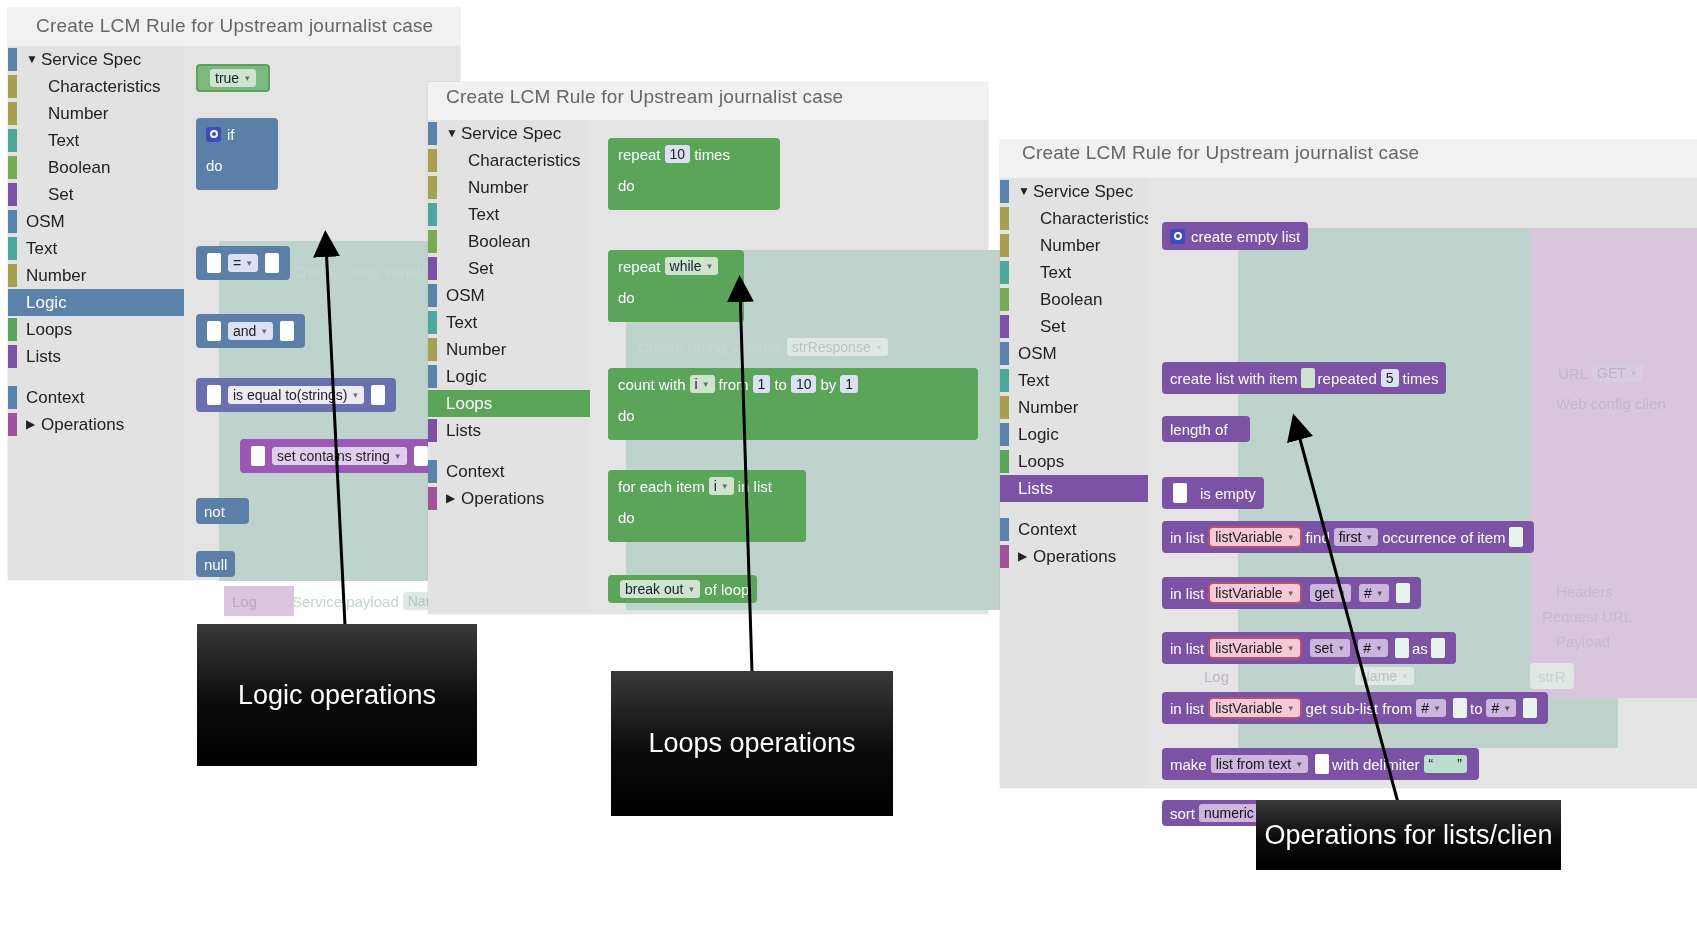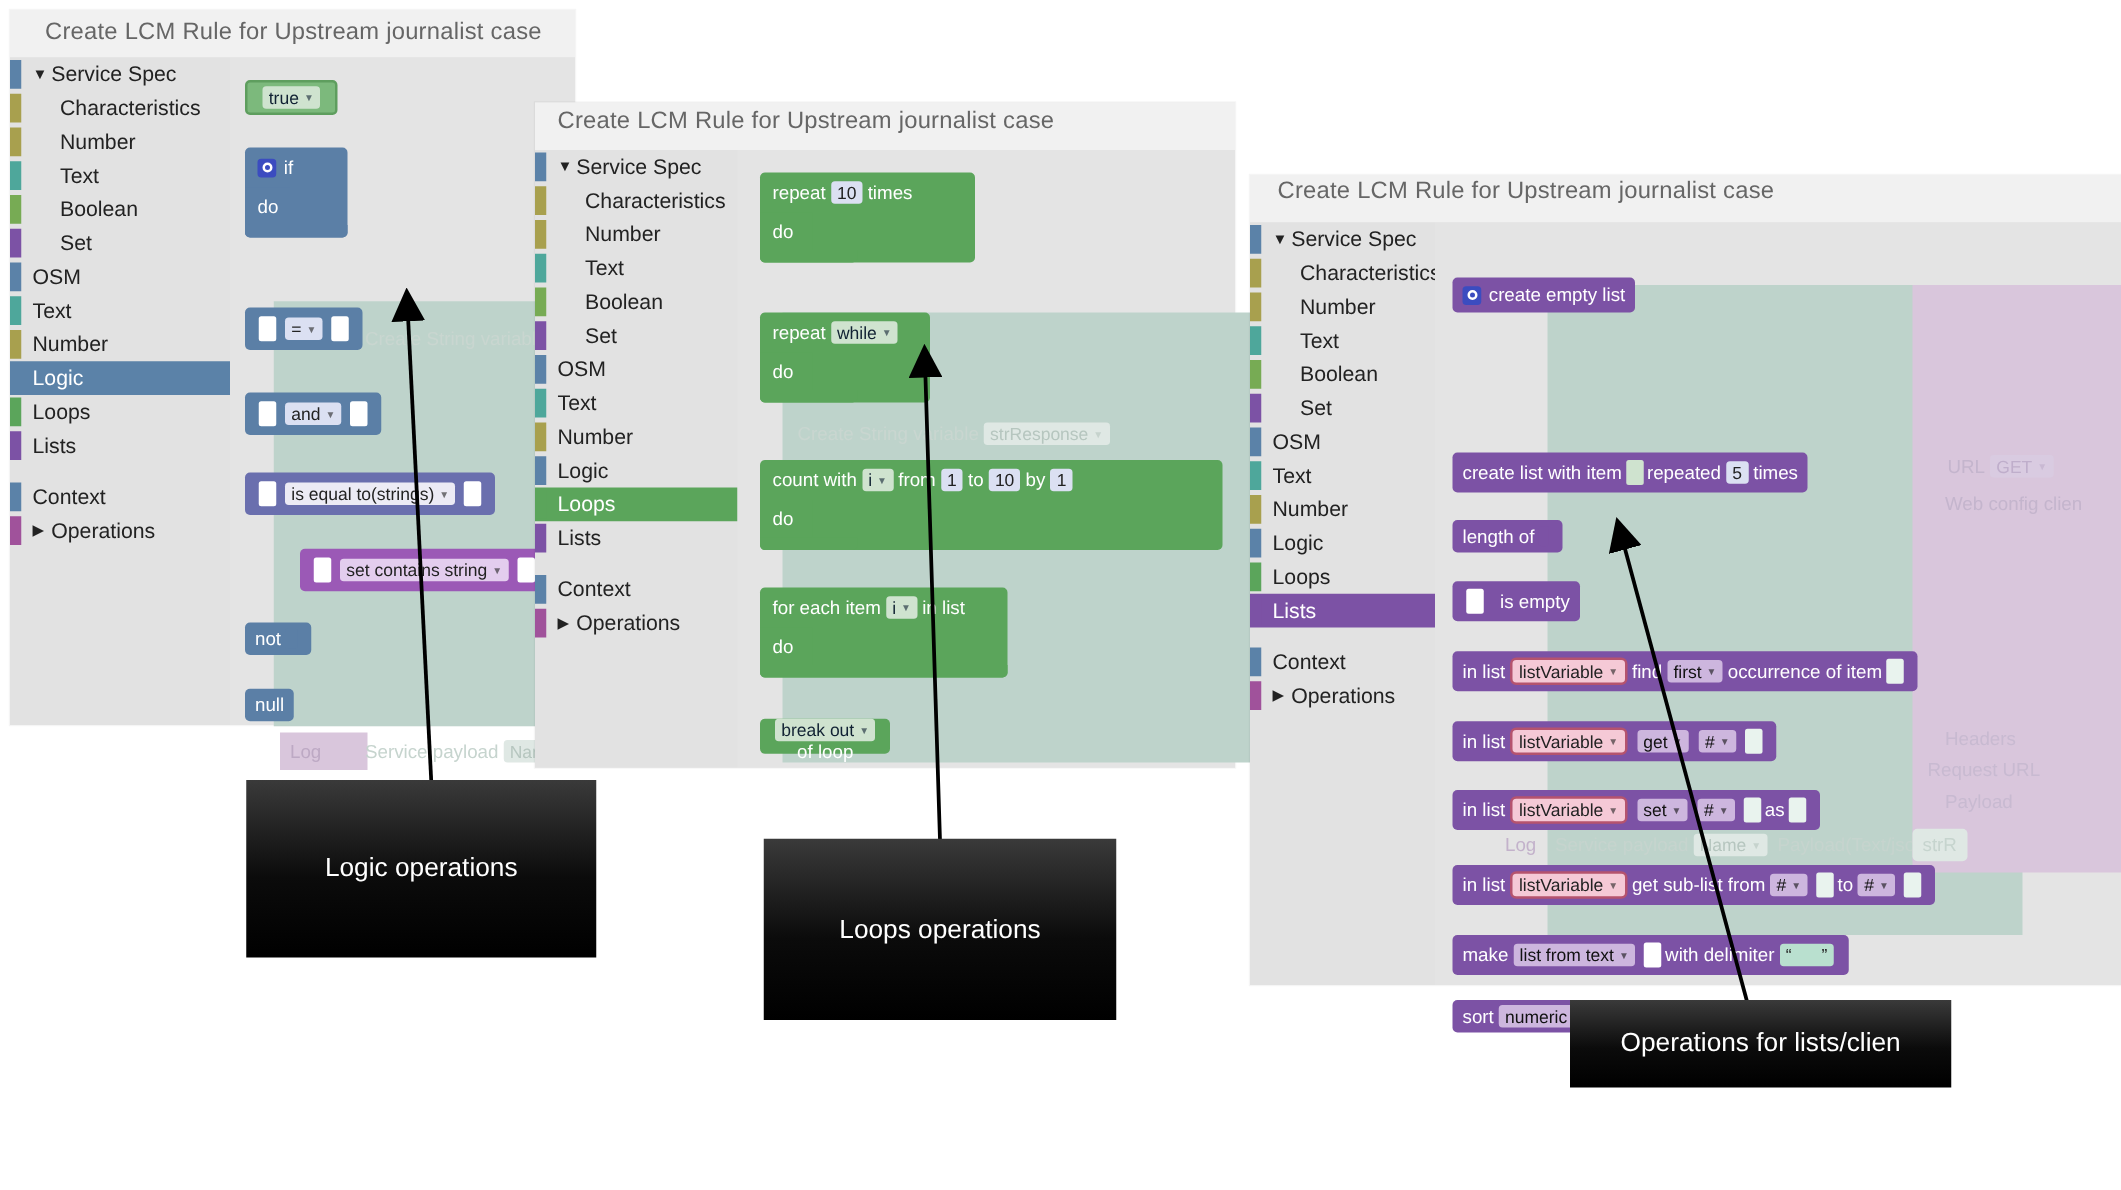--- a/index.html
+++ b/index.html
@@ -60,21 +60,21 @@
   .cblk .top{height:32px;display:flex;align-items:center;padding:0 10px;box-sizing:border-box;}
   .cblk .mid{height:30px;display:flex;align-items:center;padding:0 10px;box-sizing:border-box;}
   .cblk .bot{height:10px;}
 
   
   .ghost{position:absolute;white-space:nowrap;font-size:15px;display:flex;align-items:center;
          border-radius:4px;height:26px;padding:0 8px;box-sizing:border-box;}
 
   
   .callout{position:absolute;background:linear-gradient(180deg,#3a3a3a 0%,#0b0b0b 55%,#000 100%);
-           display:flex;align-items:center;justify-content:center;color:#fff;font-size:21px;}
+           display:flex;align-items:center;justify-content:center;color:#fff;font-size:27px;}
   svg.leaders{position:absolute;left:0;top:0;width:1697px;height:952px;pointer-events:none;}
 </style>
 </head>
 <body>
 
 <div class="panel" style="left:8px;top:8px;width:452px;height:572px;">
   <div class="titlebar">
     <div class="ttl">Create LCM Rule for Upstream journalist case</div>
   </div>
   <div class="body">
@@ -359,21 +359,21 @@
             <span class="caret">▼</span>
           </span>
           <span>in list</span>
         </div>
         <div class="mid" style="background:#5ba55b;width:42px;">
           <span>do</span>
         </div>
         <div class="bot" style="background:#5ba55b;border-radius:0 0 4px 4px;width:198px;"></div>
       </div>
 
-      <div class="blk green" style="left:18px;top:455px;height:28px;flex-direction:column;">
+      <div class="blk green" style="left:18px;top:455px;height:28px;">
         <span class="fld lt">
           <span>break out</span>
           <span class="caret">▼</span>
         </span>
         <span>of loop</span>
       </div>
     </div>
   </div>
 </div>
 
@@ -495,21 +495,21 @@
         <span>repeated</span>
         <span class="fld">5</span>
         <span>times</span>
       </div>
 
       <div class="blk purple" style="left:14px;top:238px;height:26px;">
         <span>length of</span>
         <span class="sock" style="width:8px;height:16px;background:#7c52a5;"></span>
       </div>
 
-      <div class="blk purple" style="left:14px;top:287px;height:32px;">
+      <div class="blk purple" style="left:14px;top:299px;height:32px;">
         <span class="sock"></span>
         <span style="margin-left:10px;">is empty</span>
       </div>
 
       <div class="blk purple" style="left:14px;top:343px;height:32px;">
         <span>in list</span>
         <span class="fld pk">
           <span>listVariable</span>
           <span class="caret">▼</span>
         </span>

